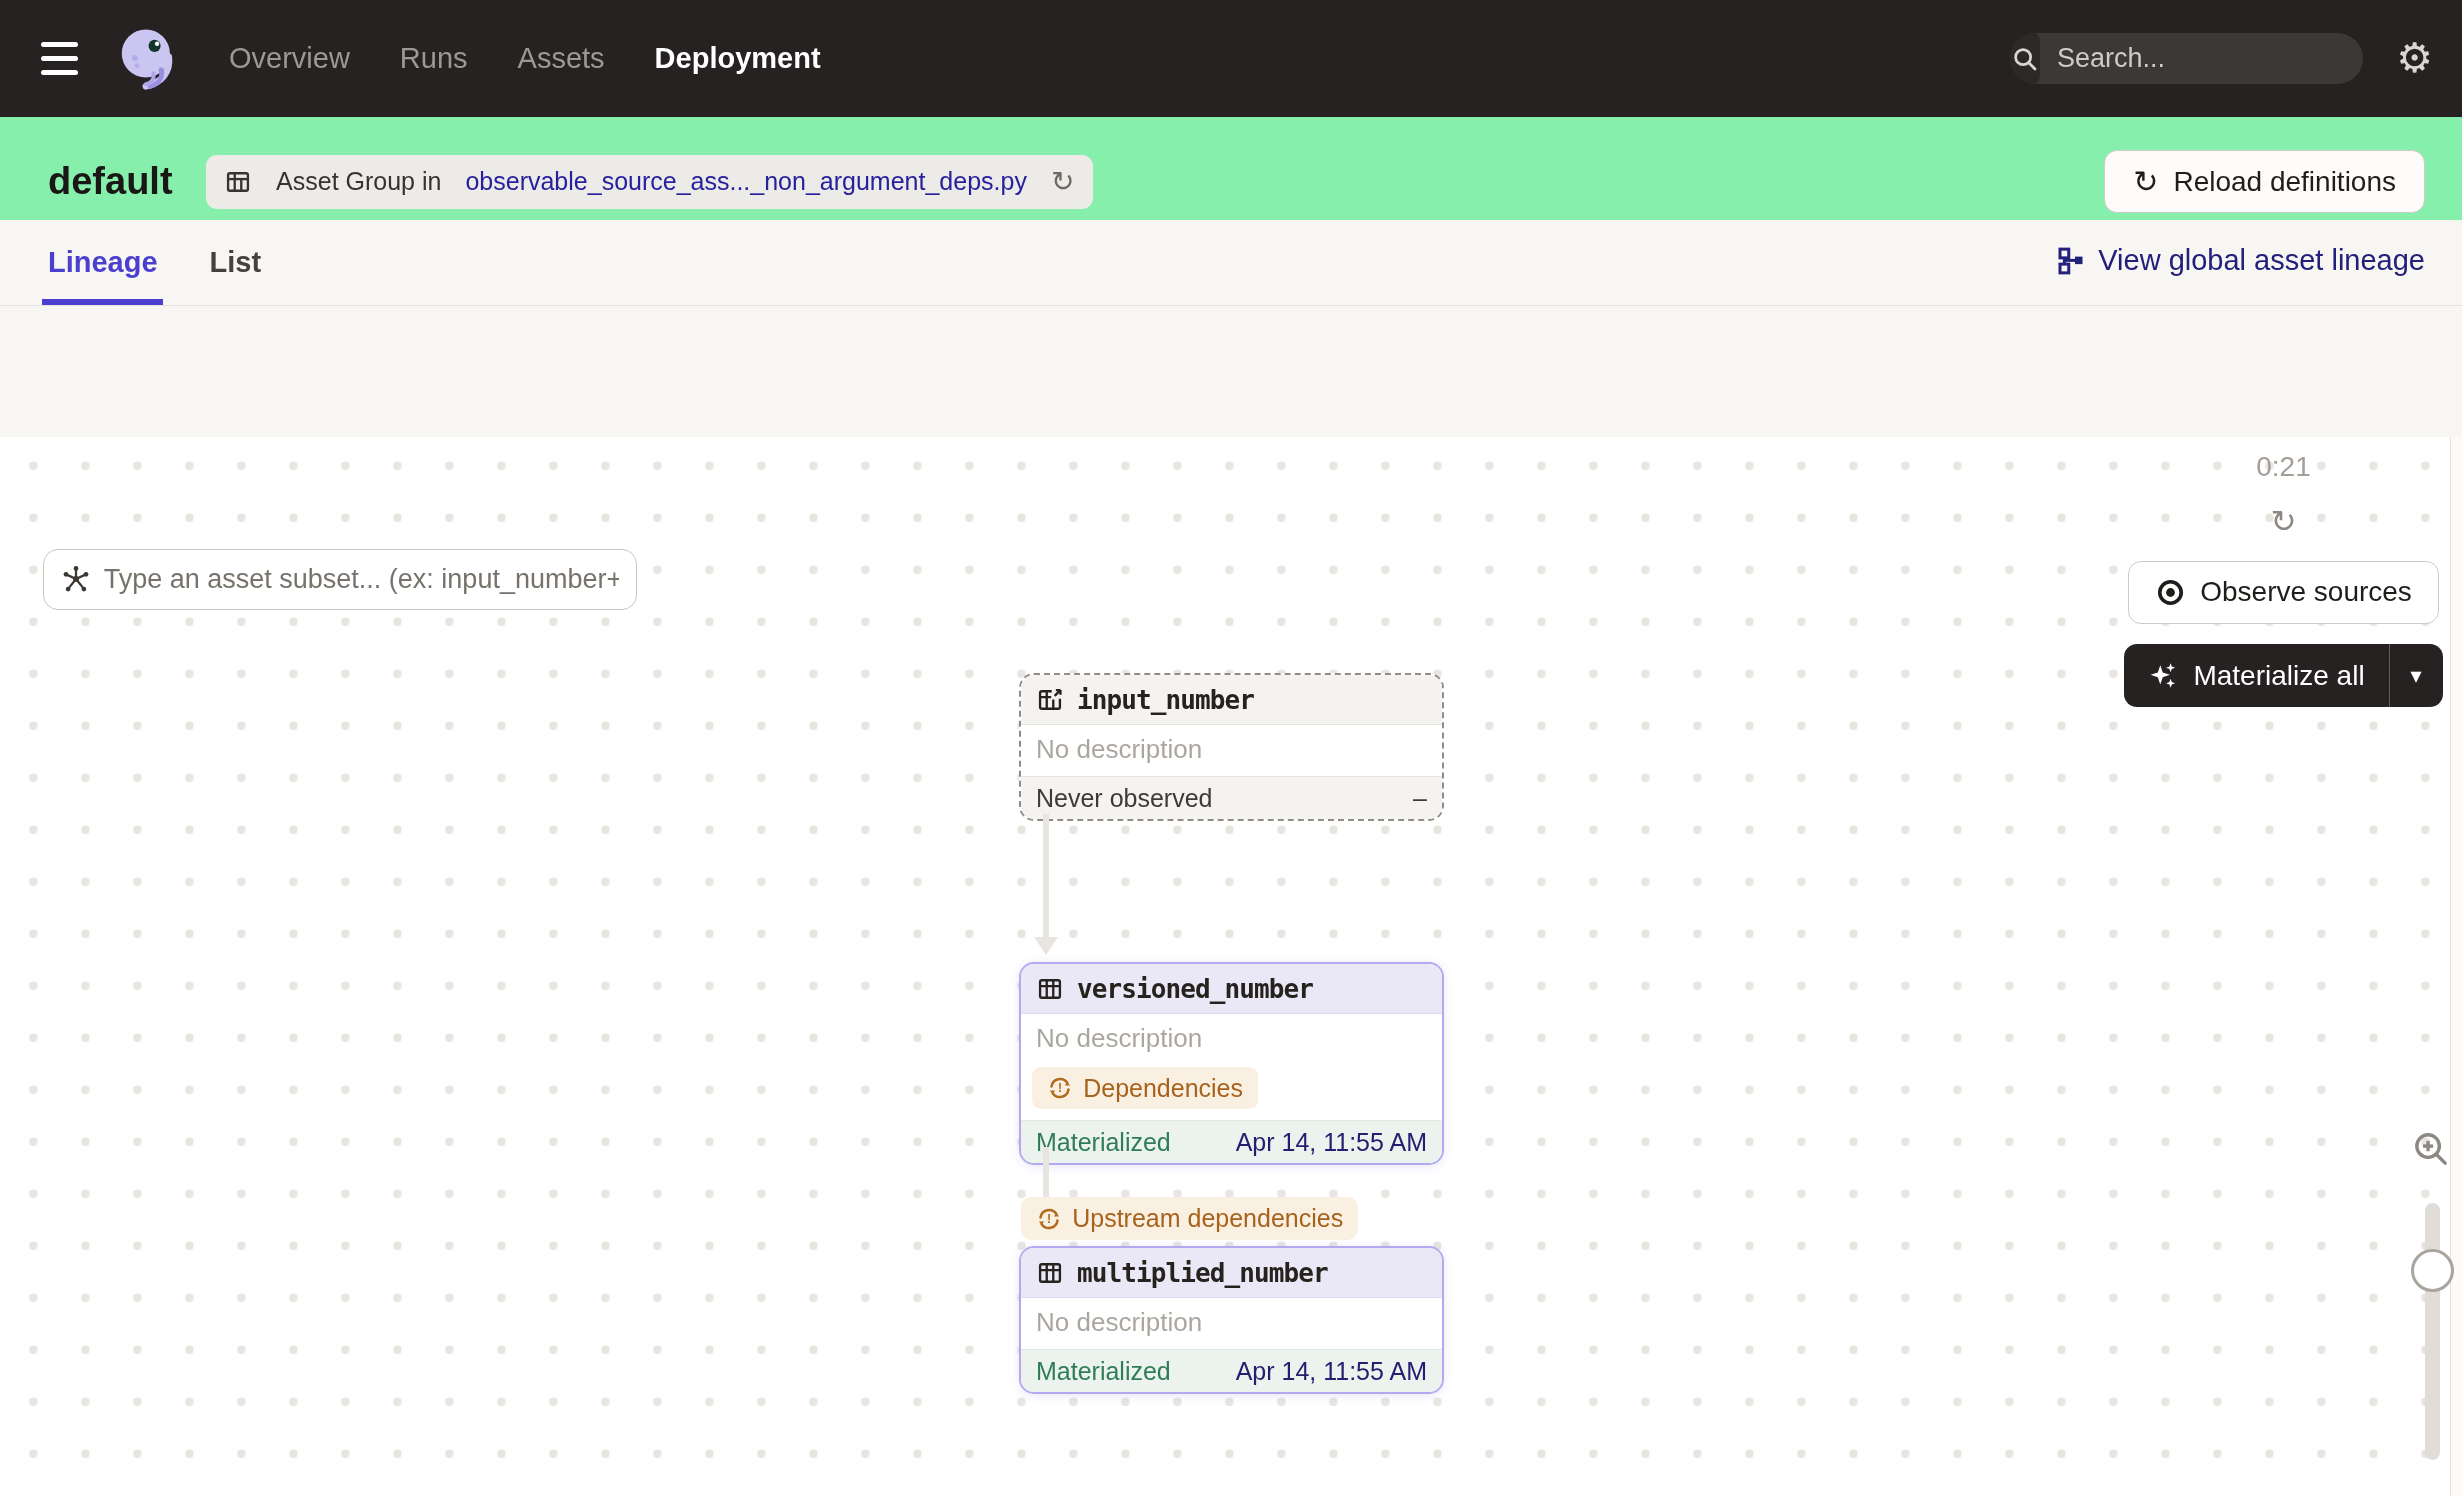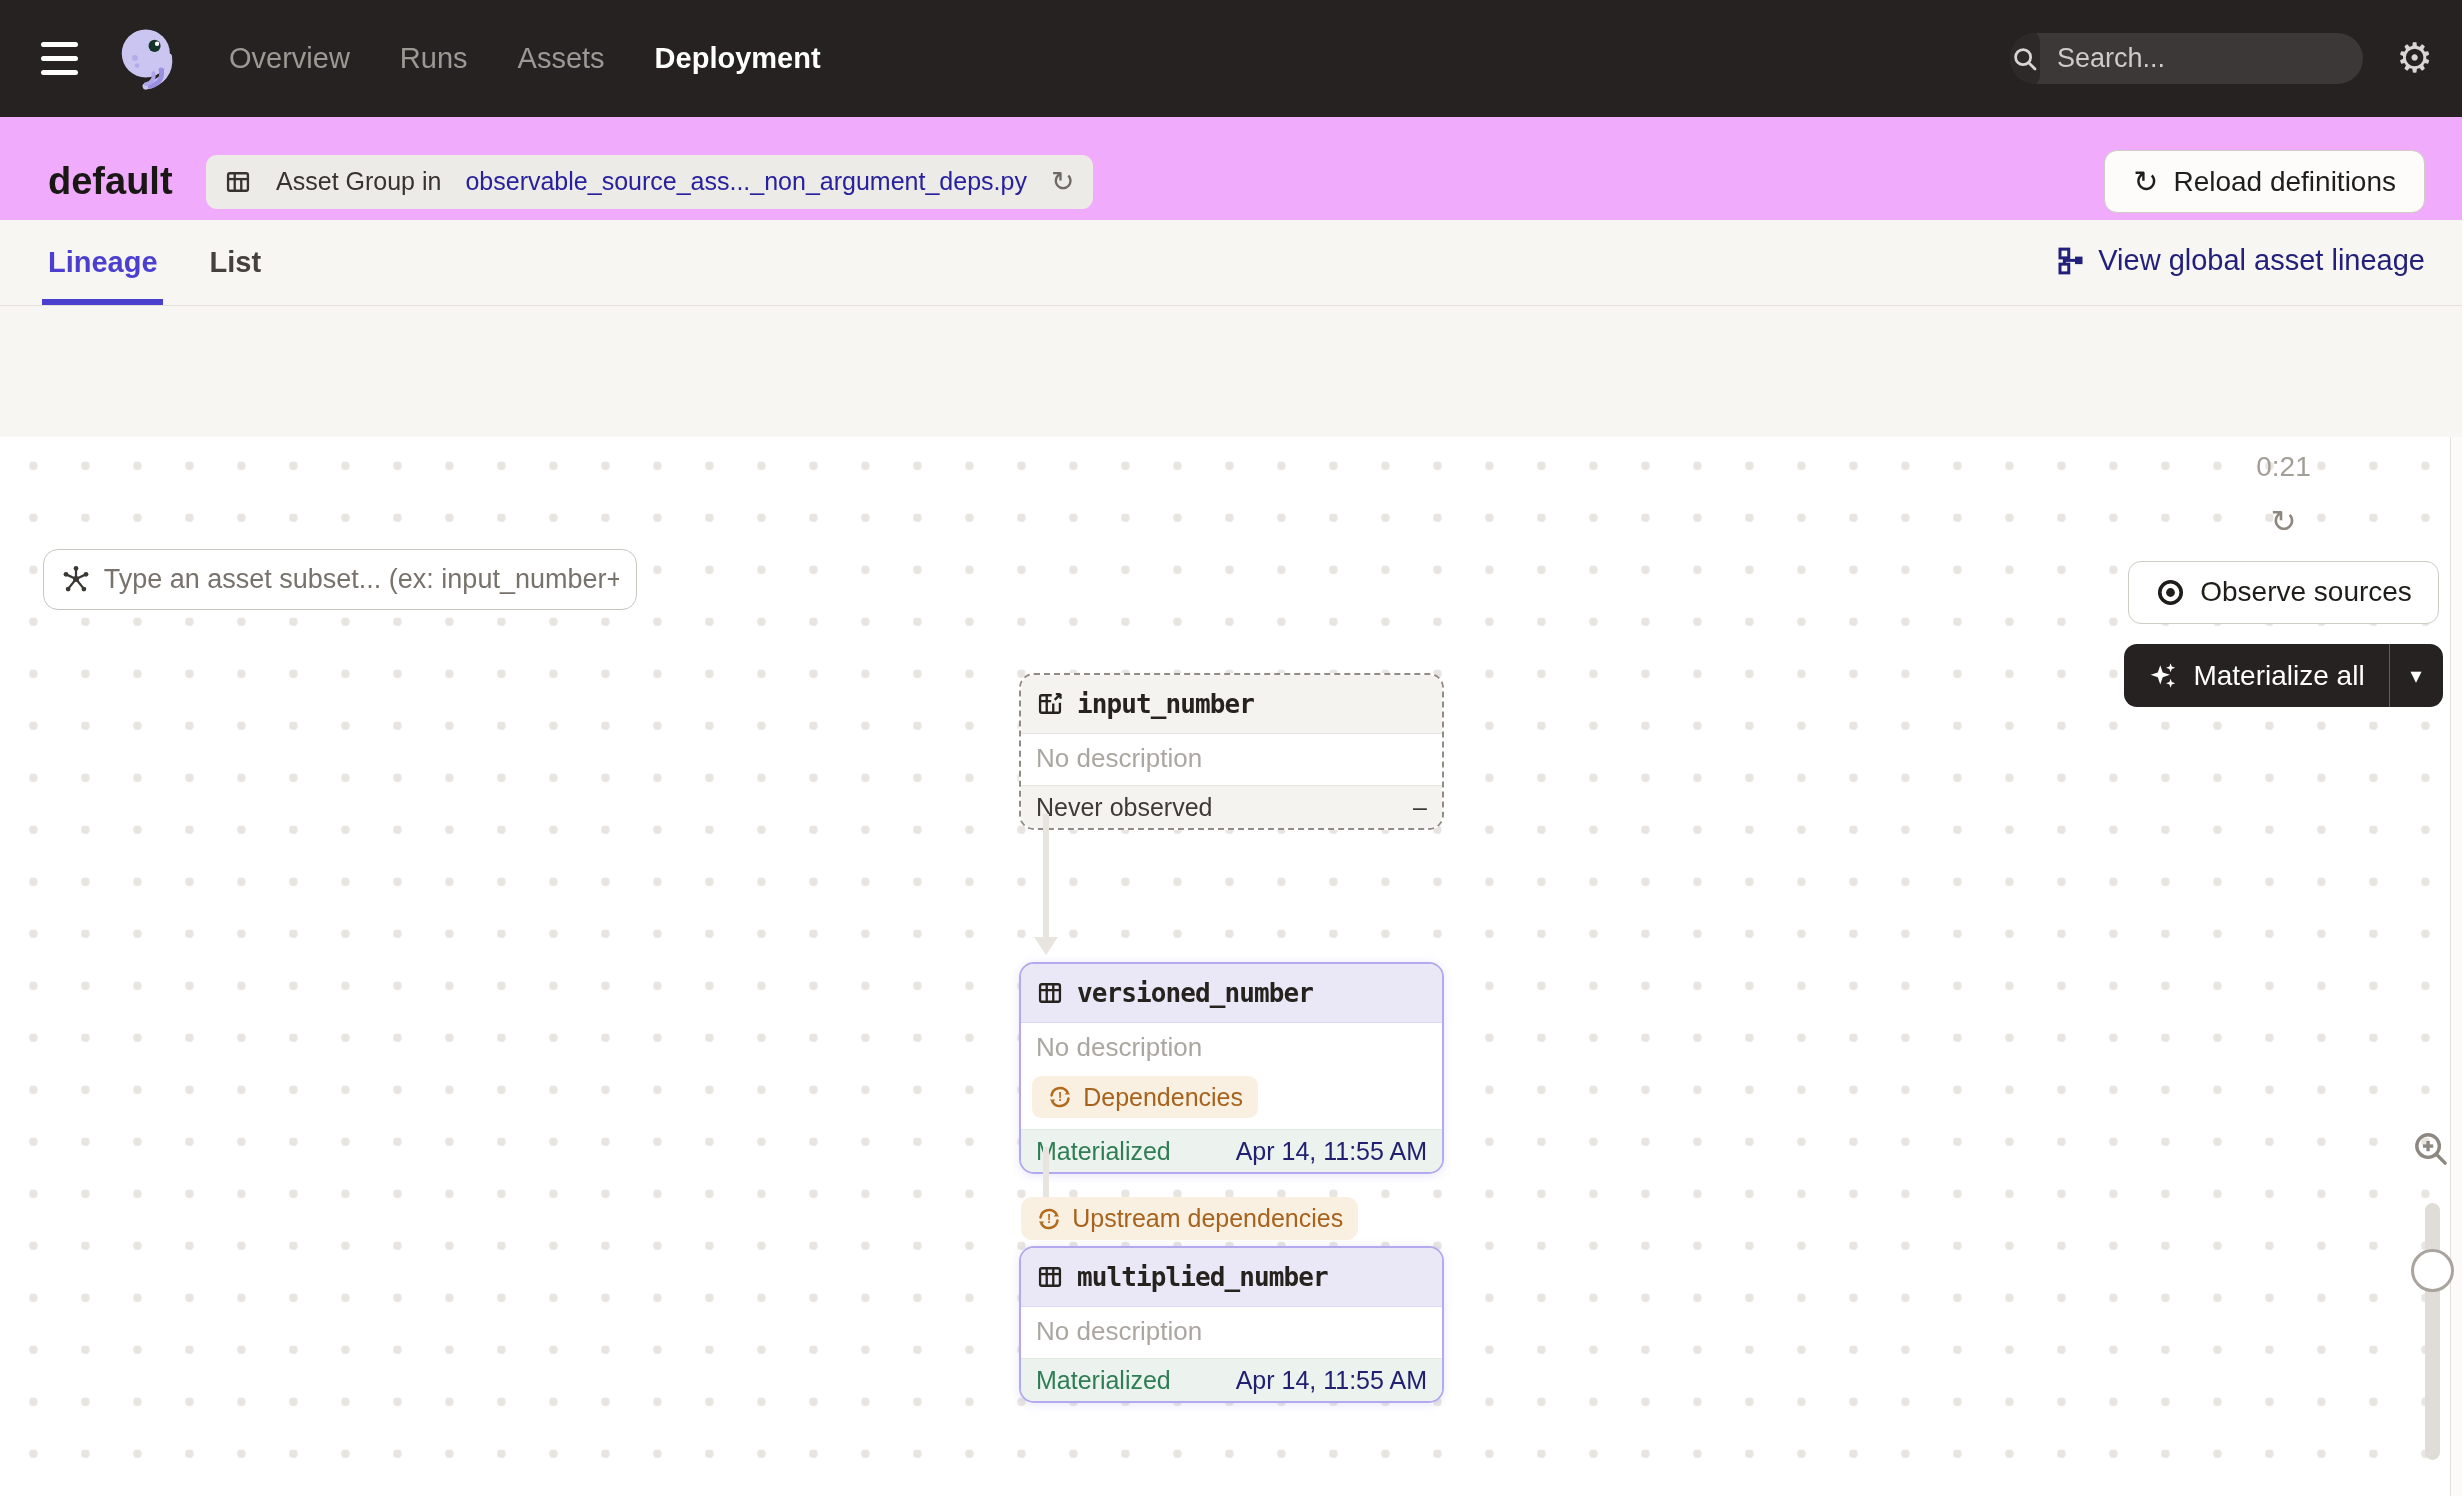--- a/index.html
+++ b/index.html
@@ -15,21 +15,21 @@
   .nav-link { font-size:29px; color:#9D9893; cursor:pointer; }
   .nav-link.active { color:#FFFFFF; font-weight:bold; }
   .nav-right { margin-left:auto; display:flex; align-items:center; gap:33px; }
   .search-pill { width:353px; height:51px; background:#3B3837; border-radius:30.5px; display:flex; align-items:center; overflow:hidden; }
   .search-iconwrap { width:72px; height:61px; background:#2C2928; border-radius:30.5px; display:flex; align-items:center; justify-content:center; }
   .search-pill input { flex:1; background:transparent; border:none; outline:none; color:#E8E6E3; font-size:27px; padding-left:16.7px; font-family:"Liberation Sans",sans-serif; }
   .search-pill input::placeholder { color:#CFCBC7; }
   .gear { font-size:41px; color:#D9D6D3; line-height:1; cursor:pointer; }
 
   
-  .page-header { display:flex; align-items:center; padding:33px 37px 7.4px 48px; background:#f0abfc;justify-content:flex-end; }
+  .page-header { display:flex; align-items:center; padding:33px 37px 7.4px 48px; background:#86efac;justify-content:flex-end; }
   .page-title { font-size:38px; font-weight:bold; color:#1A1814; margin-right:33px; }
   .group-pill { display:flex; align-items:center; gap:24px; background:#EDEBE8; border-radius:11px; height:54px; padding:0 18.5px; }
   .group-pill .label { font-size:25px; color:#37342F; }
   .group-pill .link { font-size:25px; color:#28219E; cursor:pointer; }
   .refresh-glyph { font-size:28px; color:#6E6963; cursor:pointer; }
   .reload-btn { margin-left:auto; display:flex; align-items:center; gap:15px; height:63px; padding:0 28px; background:#FDFCFB; border:1.9px solid #CFCBC5; border-radius:13px; font-size:28px; color:#201E1A; cursor:pointer; }
   .reload-btn .refresh-glyph { color:#201E1A; font-size:30px; }
 
   
   .tabs-row { display:flex; align-items:flex-end; padding:0 37px 0 48px; background:#F7F6F3; height:86px; border-bottom:0.9px solid #E5E2DE; position:relative; }
@@ -55,21 +55,21 @@
   .toolbar-refresh { font-size:31px; color:#8D8780; cursor:pointer; }
   .observe-btn { display:flex; align-items:center; gap:14px; height:63px; padding:8px 26px; background:#FFFFFF; border:1.9px solid #CFCBC5; border-radius:13px; font-size:28px; color:#1F1D19; cursor:pointer; }
   .materialize-btn { display:flex; align-items:stretch; height:63px; background:#262221; border-radius:13px; overflow:hidden; cursor:pointer; }
   .materialize-main { display:flex; align-items:center; gap:14px; padding:0 24px; font-size:28px; color:#FFFFFF; }
   .materialize-caret { display:flex; align-items:center; justify-content:center; width:54px; border-left:0.9px solid rgba(255,255,255,0.28); color:#FFFFFF; font-size:22px; }
 
   
   .node { position:absolute; left:1019px; width:425px; border-radius:15px; background:#FFFFFF; overflow:hidden; }
   .node.dashed { border:2.8px dashed #918C86; }
   .node.solid { border:2.8px solid #B3A9EF; box-shadow:0 1.9px 9.3px rgba(100,85,220,0.14); }
-  .node-header { height:59px; display:flex; align-items:center; gap:13px; padding:0 15px; }
+  .node-header { height:50px; display:flex; align-items:center; gap:13px; padding:0 15px; }
   .node.dashed .node-header { background:#F4F3F0; border-bottom:0.9px solid #E7E4E0; }
   .node.solid .node-header { background:#EAE8F6; border-bottom:0.9px solid #DCD8F2; }
   .node-name { font-family:"DejaVu Sans Mono", monospace; font-size:26px; font-weight:bold; color:#26231F; letter-spacing:-0.9px; }
   .node-desc { padding:9.3px 15px 11px 15px; font-size:26px; color:#ABA6A0; }
   .node-status { height:43px; display:flex; align-items:center; justify-content:space-between; padding:0 15px; font-size:25px; }
   .status-neutral { background:#F4F3F0; border-top:0.9px solid #E7E4E0; color:#3E3B36; }
   .status-green { background:#ECF2EE; border-top:0.9px solid #DFE9E2; }
   .status-green .s-label { color:#2F7D55; }
   .status-green .s-value { color:#232071; }
   .dep-tag { display:inline-flex; align-items:center; gap:10.2px; height:42px; padding:0 15px; background:#FAF0E1; border-radius:9.3px; font-size:25px; color:#A7621C; margin:1.9px 0 11px 11px; cursor:pointer; }

